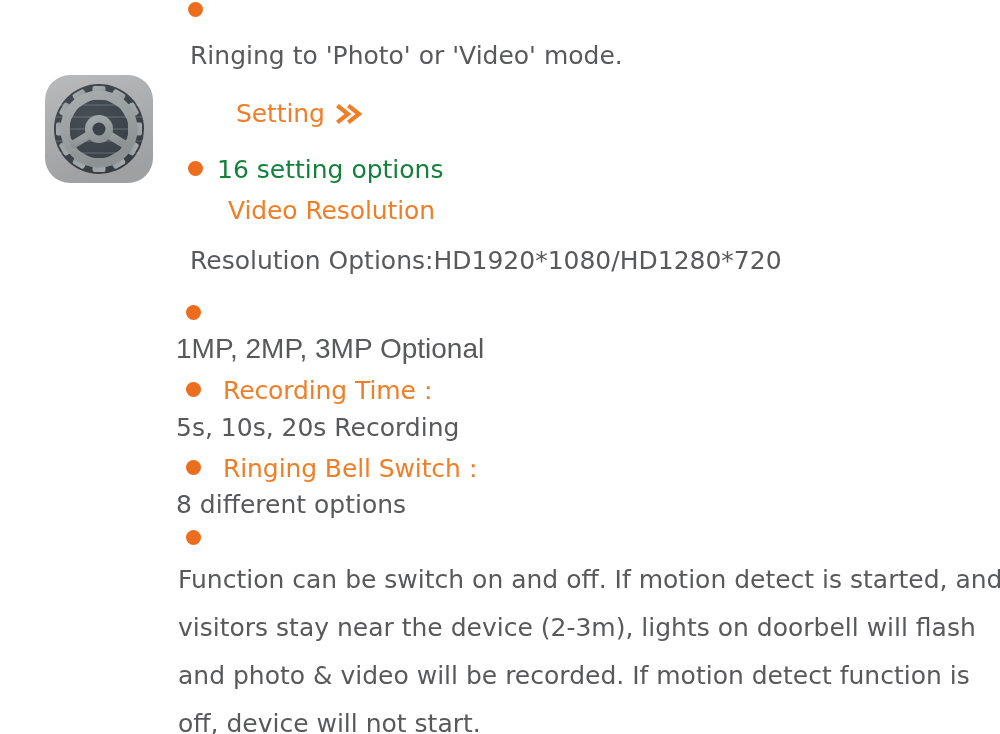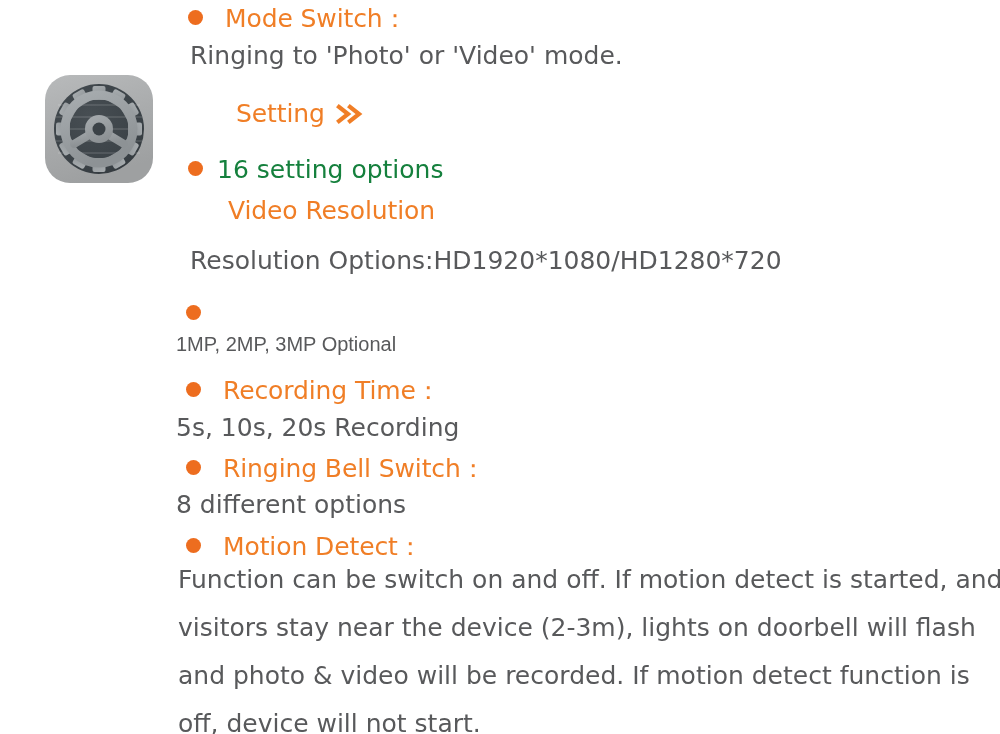--- a/index.html
+++ b/index.html
@@ -56,21 +56,21 @@
     white-space: nowrap;
   }
   .body-text {
     color: #58595B;
     font-size: 25px;
     font-weight: 400;
     white-space: nowrap;
   }
   .body-text-alt {
     color: #58595B;
-    font-size: 20px;
+    font-size: 28px;
     font-weight: 400;
     font-family: "Liberation Sans", sans-serif;
     white-space: nowrap;
   }
   .paragraph {
     color: #58595B;
     font-size: 25px;
     font-weight: 400;
     line-height: 48px;
     width: 830px;
@@ -186,21 +186,20 @@
 
       <circle cx="0" cy="0" r="14" fill="url(#gearGrad)"></circle>
       <circle cx="0" cy="0" r="6.5" fill="#3B4247"></circle>
     </g>
   </svg>
 </div>
 
 <div class="block row" id="row-mode-switch">
   <span class="bullet"></span>
   <span class="gap-md"></span>
-  <span class="heading-orange">Mode Switch：</span>
 </div>
 
 <div class="block body-text" id="line-mode-switch-desc">Ringing to 'Photo' or 'Video' mode.</div>
 
 <div class="block row" id="row-setting">
   <span class="heading-orange">Setting</span>
   <span class="chev">
     <svg width="30" height="26" viewBox="0 0 30 26" xmlns="http://www.w3.org/2000/svg">
       <g fill="none" stroke="#F07E26" stroke-width="4.2" stroke-linecap="square" stroke-linejoin="miter">
         <polyline points="4,6 13,13 4,20"></polyline>
@@ -239,16 +238,15 @@
   <span class="bullet"></span>
   <span class="gap-md"></span>
   <span class="heading-orange">Ringing Bell Switch：</span>
 </div>
 
 <div class="block body-text" id="line-ringing-desc">8 different options</div>
 
 <div class="block row" id="row-motion-detect">
   <span class="bullet"></span>
   <span class="gap-md"></span>
-  <span class="heading-orange">Motion Detect：</span>
 </div>
 
 <div class="block paragraph" id="para-motion-detect">Function can be switch on and off. If motion detect is started, and visitors stay near the device (2-3m), lights on doorbell will flash and photo &amp; video will be recorded.   If motion detect function is off, device will not start.</div>
 
 </body></html>

